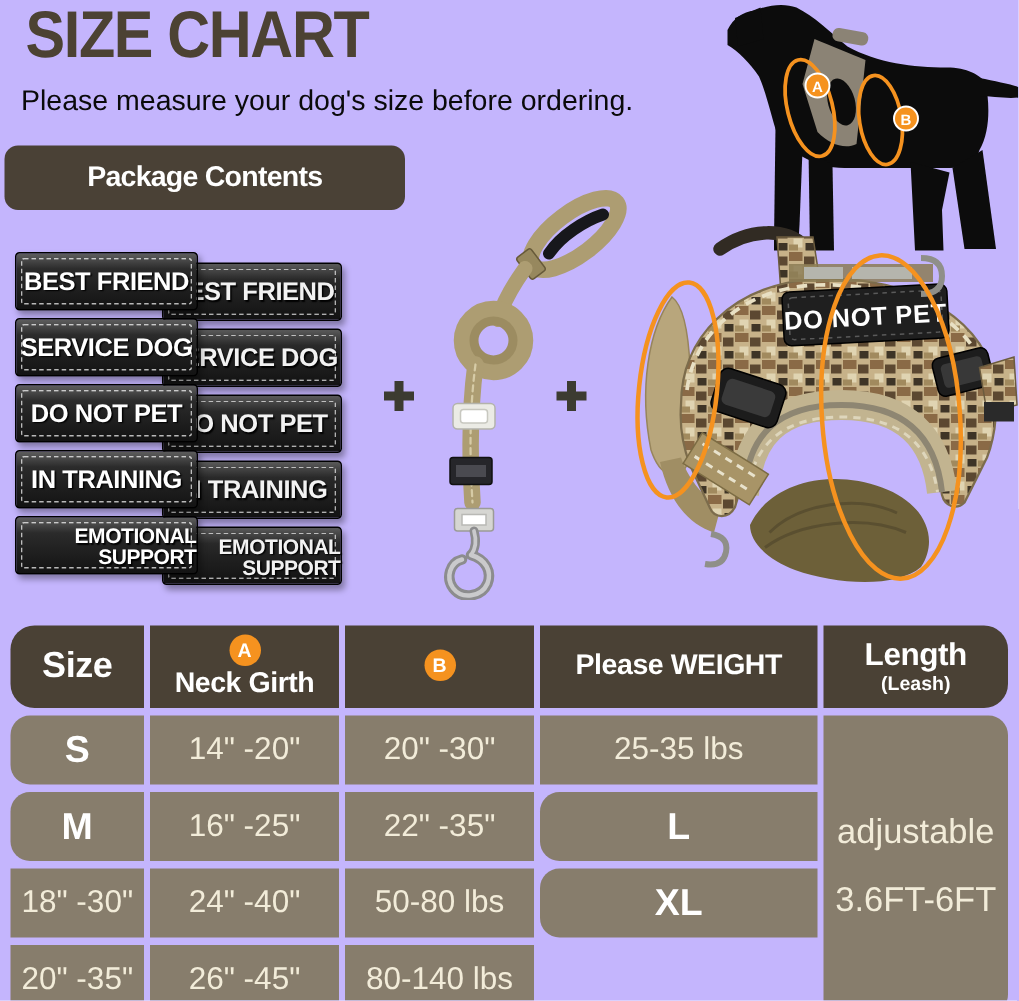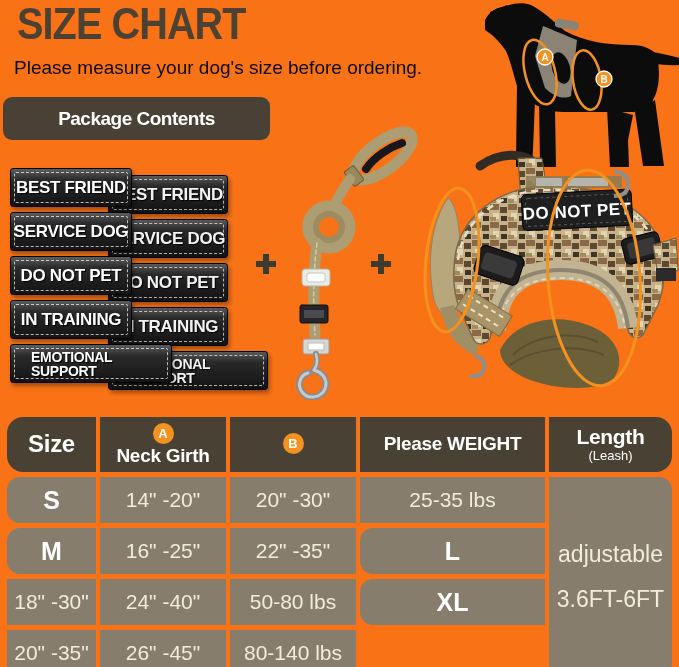--- a/index.html
+++ b/index.html
@@ -1,40 +1,40 @@
 <!DOCTYPE html>
 <html><head>
 <meta charset="utf-8">
 <style>
   html,body{margin:0;padding:0;}
   body{font-family:"Liberation Sans",sans-serif;background:#ffffff;}
-  .page{position:relative;width:679px;height:667px;background:#f97316;overflow:hidden;}
+  .page{position:relative;width:679px;height:667px;background:#c4b5fd;overflow:hidden;}
 
   
   .title{position:absolute;left:17px;top:0px;margin:0;font-size:44px;font-weight:bold;
          color:#4c4233;letter-spacing:-1px;transform:scaleX(.9);transform-origin:left top;
          white-space:nowrap;line-height:1.1;}
   .subtitle{position:absolute;left:14px;top:57px;font-size:19px;color:#0a0a0a;white-space:nowrap;}
 
   .package-bar{position:absolute;left:3px;top:97px;width:267px;height:43px;background:#4a4136;
          border-radius:9px;display:flex;align-items:center;justify-content:center;
          color:#fff;font-size:19px;font-weight:bold;letter-spacing:-0.5px;}
 
   
   .patches{position:absolute;left:10px;top:168px;width:220px;height:221px;}
   .patch-row{position:absolute;left:0;width:220px;height:44px;}
   .patch{position:absolute;height:37px;background:linear-gradient(180deg,#5e5e5e 0%,#2b2b2b 28%,#131313 100%);
          border:1px solid #000;border-radius:3px;box-shadow:2px 3px 4px rgba(0,0,0,.35);
          color:#fff;font-weight:bold;font-size:17px;letter-spacing:-0.3px;
-         display:flex;align-items:center;justify-content:center;text-align:left;
+         display:flex;align-items:center;justify-content:center;text-align:right;
          text-shadow:1px 1px 1px #000;}
   .patch::before{content:"";position:absolute;inset:3px;border:1.5px dashed rgba(255,255,255,.7);border-radius:2px;}
   .patch.front{left:0;top:0;width:120px;z-index:2;}
   .patch.back{left:98px;top:7px;width:118px;z-index:1;filter:brightness(.95);}
-  .patch.small{font-size:14px;line-height:1;padding:0 20px;}
+  .patch.small{font-size:14px;line-height:1;padding:0 0;}
 
   
   .plus{position:absolute;width:20px;height:20px;}
   .plus::before{content:"";position:absolute;left:0;top:7px;width:20px;height:6px;background:#3c3b31;}
   .plus::after{content:"";position:absolute;left:7px;top:0;width:6px;height:20px;background:#3c3b31;}
   .plus-1{left:256px;top:254px;}
   .plus-2{left:371px;top:254px;}
 
   
   .dog-svg{position:absolute;left:483px;top:0;}
@@ -45,21 +45,21 @@
   .size-table{position:absolute;left:7px;top:417px;display:grid;
       grid-template-columns:89px 126px 126px 185px 123px;
       grid-template-rows:55px 46px 46px 46px 46px;
       gap:5px 4px;}
   .th{background:#4a4135;color:#fff;display:flex;flex-direction:column;
       align-items:center;justify-content:center;text-align:center;}
   .th-size{border-radius:16px 0 0 16px;font-size:24px;font-weight:bold;}
   .th-label{font-size:19px;font-weight:bold;letter-spacing:-0.3px;line-height:1.1;}
   .th-length{border-radius:0 16px 16px 0;}
   .th-length .th-label{font-size:21px;}
-  .th-sub{font-size:13px;font-weight:normal;line-height:1.2;text-align:center;}
+  .th-sub{font-size:13px;font-weight:bold;line-height:1.2;text-align:center;}
   .badge{width:21px;height:21px;border-radius:50%;background:#f5921f;color:#fff;
       font-size:13px;font-weight:bold;display:flex;align-items:center;justify-content:center;
       margin-bottom:2px;}
   .td{background:#877d6c;color:#f2ecd9;font-size:21px;display:flex;align-items:center;
       justify-content:center;text-align:center;}
   .td-size{font-weight:bold;color:#fff;font-size:25px;border-radius:13px 0 0 13px;}
   .td-length{grid-column:5;grid-row:2/6;flex-direction:column;border-radius:0 13px 13px 0;
       font-size:23px;gap:18px;}
 </style>
 </head>

